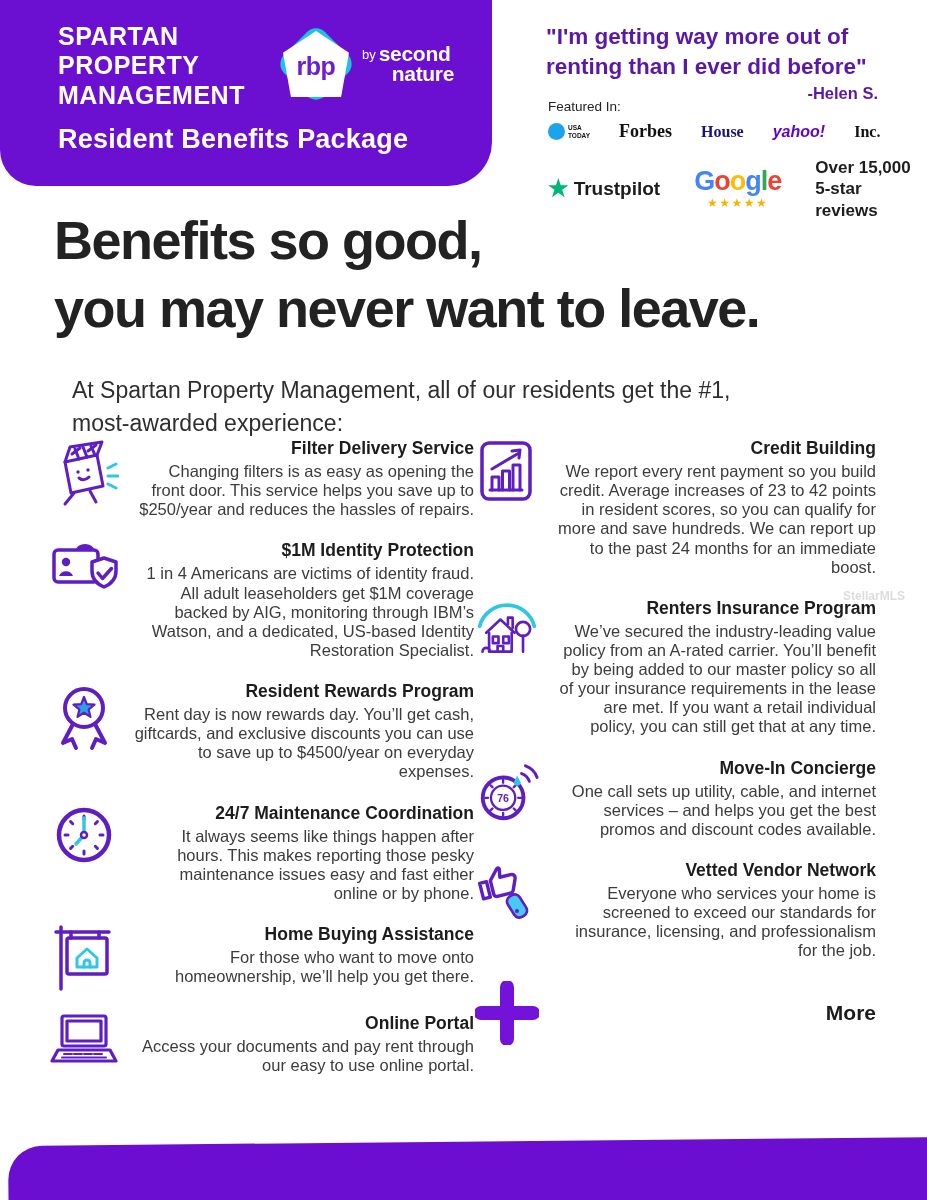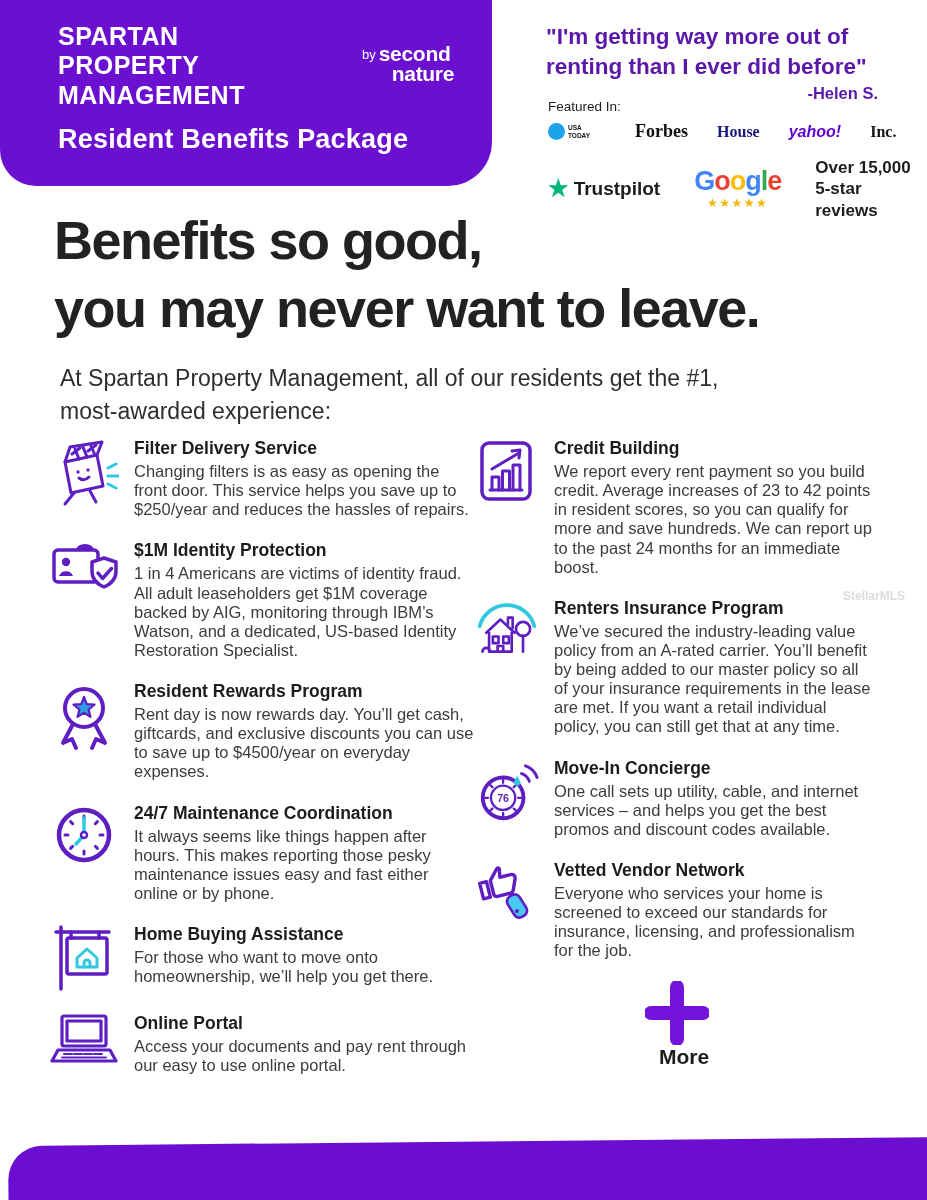--- a/index.html
+++ b/index.html
@@ -29,67 +29,72 @@
   .qline{font-size:22.5px;font-weight:bold;line-height:1.32;white-space:nowrap;}
   .qattr{text-align:right;padding-right:30px;font-size:16.5px;font-weight:bold;margin-top:3px;}
 
   
   .featured{position:absolute;left:548px;top:99px;width:370px;}
   .feat-label{font-size:13.5px;color:#222;}
   .logo-row{display:flex;align-items:center;gap:29px;margin-top:7px;}
   .usat{display:flex;align-items:center;gap:3px;}
   .usat-circle{width:17px;height:17px;border-radius:50%;background:#1CA3EC;display:inline-block;}
   .usat-text{display:flex;flex-direction:column;font-size:6.5px;font-weight:bold;line-height:1.1;color:#111;}
-  .forbes{font-family:"Liberation Serif",serif;font-weight:bold;font-size:18px;color:#111;margin-left:16px;}
+  .forbes{font-family:"Liberation Serif",serif;font-weight:bold;font-size:18px;color:#111;}
   .house{font-family:"Liberation Serif",serif;font-weight:bold;font-size:16px;color:#14147A;}
   .yahoo{font-weight:bold;font-style:italic;font-size:16px;color:#5F01D1;}
   .inc{font-family:Liberation Serif, serif;font-weight:bold;font-size:16px;color:#111;}
   .review-row{display:flex;align-items:center;gap:34px;margin-top:15px;}
   .trustpilot{display:flex;align-items:center;gap:5px;font-size:19px;font-weight:bold;color:#1c1c1c;}
   .tp-star{color:#00B67A;font-size:23px;line-height:1;}
   .gword{font-size:27px;font-weight:bold;letter-spacing:-1px;line-height:1;}
   .g-b{color:#4285F4}.g-r{color:#EA4335}.g-y{color:#FBBC05}.g-g{color:#34A853}
   .gstars{font-size:12px;color:#F4B400;letter-spacing:1.5px;text-align:center;margin-top:1px;}
   .reviews{font-size:17px;font-weight:bold;color:#1d1d1d;line-height:1.25;}
 
   
   .headline{position:absolute;left:54px;top:206px;margin:0;font-size:54px;font-weight:bold;
             color:#222;letter-spacing:-1.5px;line-height:1.26;}
-  .subtitle{position:absolute;left:56px;top:358px;margin:4px;font-size:23px;color:#2e2e2e;line-height:1.45;}
+  .subtitle{position:absolute;left:56px;top:358px;margin:16px;font-size:23px;color:#2e2e2e;line-height:1.45;}
 
   
   .col{position:absolute;top:438px;}
   .col-left{left:48px;width:426px;}
   .col-right{left:474px;width:420px;}
   .benefit{display:flex;margin-bottom:21px;}
   .bicon{width:72px;flex-shrink:0;margin-right:14px;display:flex;justify-content:center;align-items:flex-start;text-align:right;}
   .col-right .bicon{width:66px;}
-  .btext{flex:1;}
+  .btext{flex:1;text-align:right;}
   .col-left .btext{max-width:340px;}
   .col-right .btext{max-width:322px;}
   .btitle{font-size:17.5px;font-weight:bold;color:#1c1c1c;margin-bottom:3px;}
   .bbody{font-size:16.5px;color:#3c3c3c;line-height:1.16;}
-  .more-item{align-items:center;margin-top:6px;flex-direction:column;}
+  .more-item{align-items:center;margin-top:6px;}
   .more-label{font-size:21px;font-weight:bold;color:#1c1c1c;}
 
   
   .watermark{position:absolute;left:843px;top:589px;font-size:12px;font-weight:bold;color:#dcdcdc;}
   .bottom-bar{position:absolute;left:8px;top:1146px;width:940px;height:74px;background:#6C0ED2;
               border-radius:34px 0 0 0;transform:rotate(-0.55deg);transform-origin:0 0;}
 </style>
 </head>
 <body>
 
 <div class="page">
 
   <div class="header">
     <div class="company">
       <div>SPARTAN</div>
       <div>PROPERTY</div>
       <div>MANAGEMENT</div>
+    </div>
+    <div class="rbp">
+      <div class="rbp-diamond"></div>
+      <div class="rbp-house"></div>
+      <div class="rbp-text">rbp</div>
     </div>
     <div class="byline">
       <span class="by">by</span>
       <div class="sn">
         <div>second</div>
         <div class="sn2">nature</div>
       </div>
     </div>
     <div class="pkg">Resident Benefits Package</div>
   </div>

